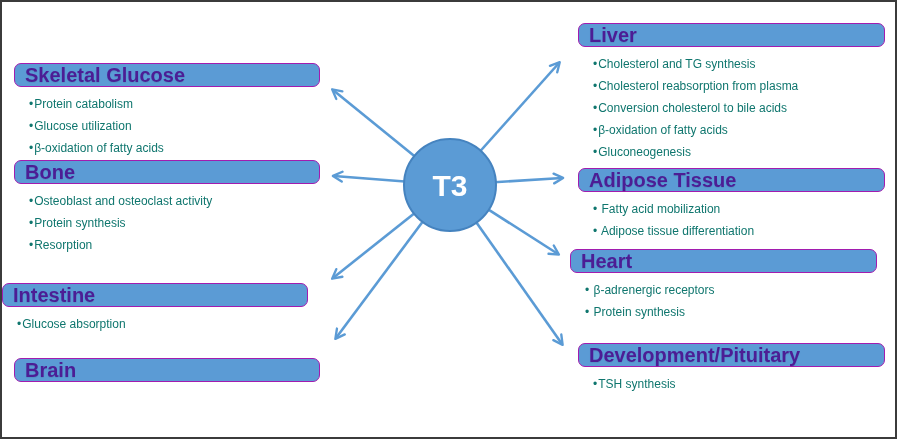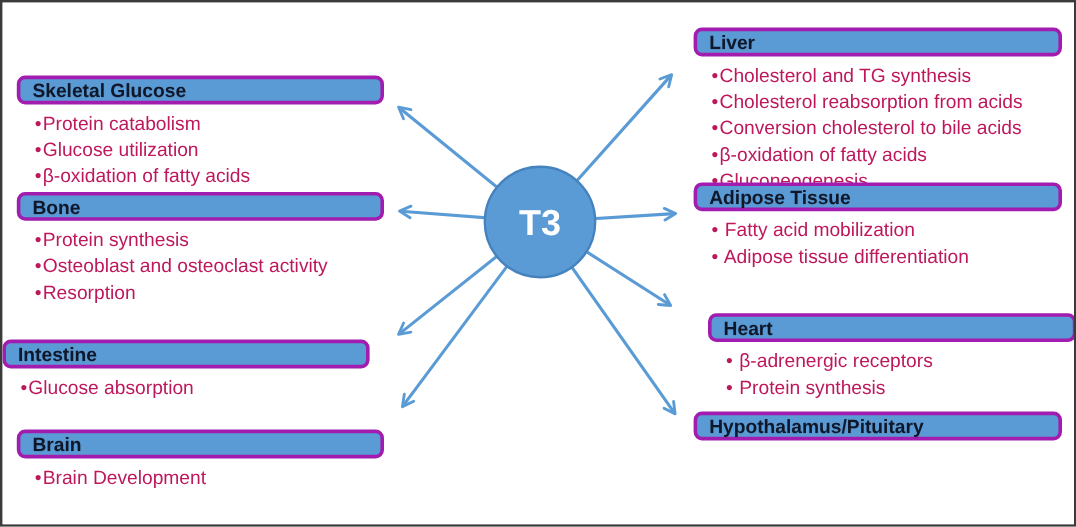--- a/index.html
+++ b/index.html
@@ -12,37 +12,37 @@
     font-family:"Liberation Sans", sans-serif;
     overflow:hidden;
   }
   .arrows-layer{position:absolute;left:0;top:0;width:897px;height:439px;}
   .section{position:absolute;}
   .box-header{
     box-sizing:border-box;
     height:24px;
     line-height:22px;
     background:#5B9BD5;
-    border:3px solid #a21caf;
+    border:1px solid #a21caf;
     border-radius:7px;
-    color:#0f172a;
-    font-size:16px;
+    color:#4c1d95;
+    font-size:20px;
     font-weight:bold;
     padding:0 0 0 10px;
     text-shadow:0 1px 1px rgba(0,0,0,0.08);
   }
   .items{
     list-style:none;
     margin:6px 0 0 0;
     padding:0 0 0 15px;
   }
   .items li{
-    font-size:16px;
+    font-size:12px;
     line-height:22px;
-    color:#be185d;
+    color:#0f766e;
     white-space:pre-wrap;
   }
   .items .bullet{margin-right:1px;}
   .t3-label{
     font-size:30px;
     font-weight:bold;
     fill:#ffffff;
   }
 </style>
 </head>
@@ -75,60 +75,58 @@
         <div class="box-header">Skeletal Glucose</div>
         <ul class="items">
           <li><span class="bullet">•</span><span>Protein catabolism</span></li>
           <li><span class="bullet">•</span><span>Glucose utilization</span></li>
           <li><span class="bullet">•</span><span>β-oxidation of fatty acids</span></li>
         </ul>
       </div>
       <div class="section" style="left: 12px; top: 158px; width: 306px;">
         <div class="box-header">Bone</div>
         <ul class="items">
+          <li><span class="bullet">•</span><span>Osteoblast and osteoclast activity</span></li>
           <li><span class="bullet">•</span><span>Protein synthesis</span></li>
-          <li><span class="bullet">•</span><span>Osteoblast and osteoclast activity</span></li>
           <li><span class="bullet">•</span><span>Resorption</span></li>
         </ul>
       </div>
       <div class="section" style="left: 0; top: 281px; width: 306px;">
         <div class="box-header">Intestine</div>
         <ul class="items">
           <li><span class="bullet">•</span><span>Glucose absorption</span></li>
         </ul>
       </div>
       <div class="section" style="left: 12px; top: 356px; width: 306px;">
         <div class="box-header">Brain</div>
-        <ul class="items">
-          <li><span class="bullet">•</span><span>Brain Development</span></li>
-        </ul>
       </div>
       <div class="section" style="left: 576px; top: 21px; width: 307px;">
         <div class="box-header">Liver</div>
         <ul class="items">
           <li><span class="bullet">•</span><span>Cholesterol and TG synthesis</span></li>
-          <li><span class="bullet">•</span><span>Cholesterol reabsorption from acids</span></li>
+          <li><span class="bullet">•</span><span>Cholesterol reabsorption from plasma</span></li>
           <li><span class="bullet">•</span><span>Conversion cholesterol to bile acids</span></li>
           <li><span class="bullet">•</span><span>β-oxidation of fatty acids</span></li>
           <li><span class="bullet">•</span><span>Gluconeogenesis</span></li>
         </ul>
       </div>
-      <div class="section" style="left: 576px; top: 150px; width: 307px;">
+      <div class="section" style="left: 576px; top: 166px; width: 307px;">
         <div class="box-header">Adipose Tissue</div>
         <ul class="items">
           <li><span class="bullet">•</span><span> Fatty acid mobilization</span></li>
           <li><span class="bullet">•</span><span> Adipose tissue differentiation</span></li>
         </ul>
       </div>
-      <div class="section" style="left: 588px; top: 247px; width: 307px; margin-top: 12px;">
+      <div class="section" style="left: 568px; top: 247px; width: 307px;">
         <div class="box-header">Heart</div>
         <ul class="items">
           <li><span class="bullet">•</span><span> β-adrenergic receptors</span></li>
           <li><span class="bullet">•</span><span> Protein synthesis</span></li>
         </ul>
       </div>
       <div class="section" style="left: 576px; top: 341px; width: 307px;">
-        <div class="box-header">Hypothalamus/Pituitary</div>
+        <div class="box-header">Development/Pituitary</div>
         <ul class="items">
+          <li><span class="bullet">•</span><span>TSH synthesis</span></li>
         </ul>
       </div>
     </div>
 </div>
 
 </body></html>

